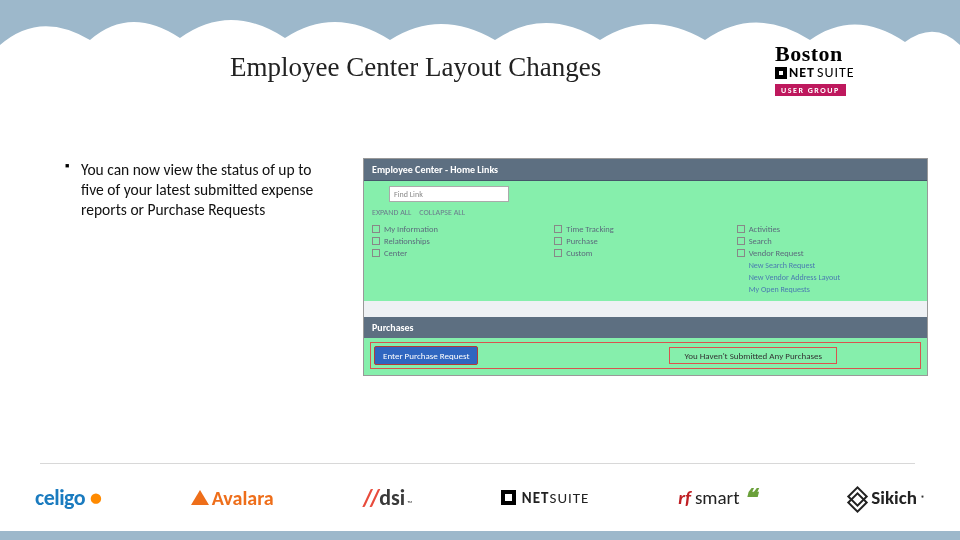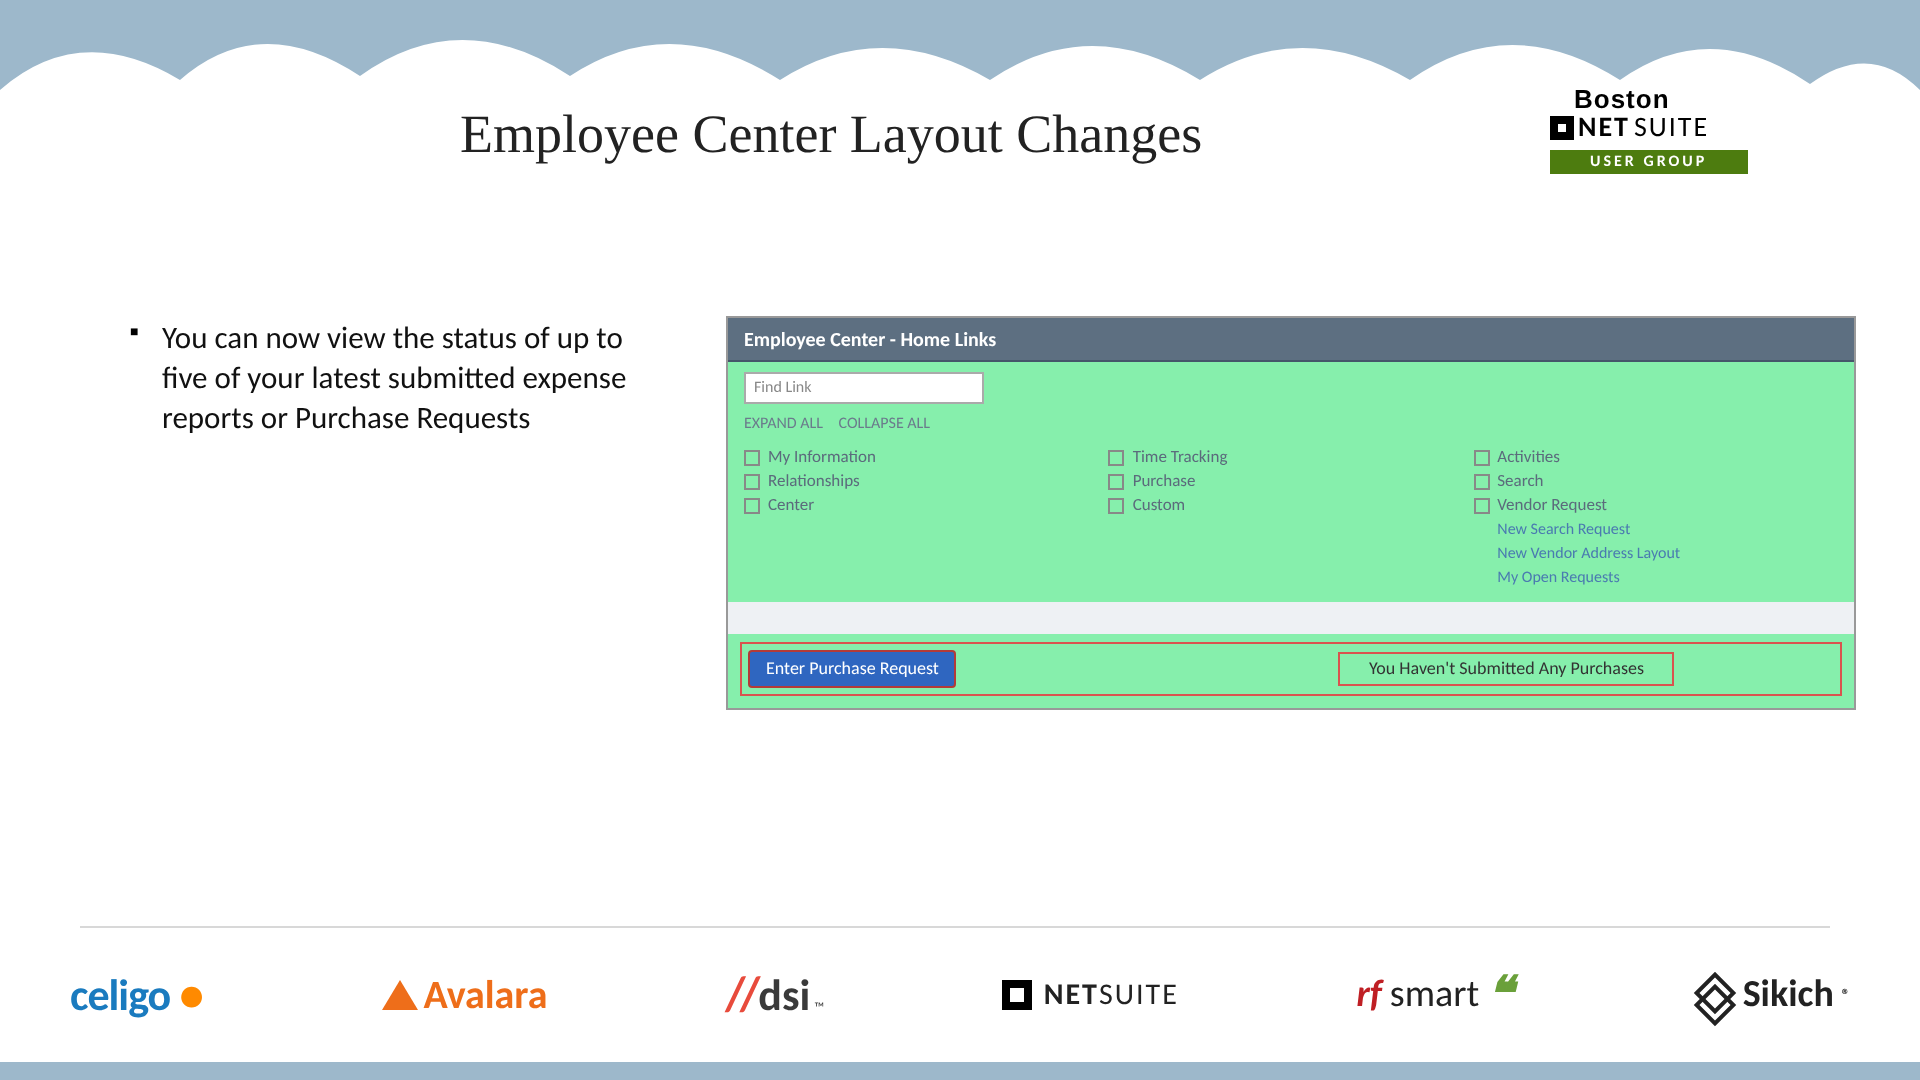--- a/index.html
+++ b/index.html
@@ -34,29 +34,29 @@
 
   
   .badge {
     position: absolute;
     top: 43px;
     right: 55px;
     width: 130px;
     text-align: left;
     line-height: 1;
   }
-  .badge .b1 { font-size: 13px; font-weight: 700; font-family: Liberation Sans, sans-serif; letter-spacing: 0.5px; margin-left: 12px; }
+  .badge .b1 { font-size: 22px; font-weight: 700; font-family: Liberation Serif, serif; letter-spacing: 0.5px; }
   .badge .b2 { font-size: 14px; font-weight: 700; letter-spacing: 1px; margin-top: 1px; display: flex; align-items: center; gap: 2px;}
   .badge .b2-light { font-weight: 400; }
   .badge .b3 {
     display: inline-block;
-    background: #4d7c0f; color: #fff;
+    background: #be185d; color: #fff;
     font-size: 8px; font-weight: 700;
     letter-spacing: 1.5px;
-    padding: 2px 20px;
+    padding: 2px 6px;
     margin-top: 3px;
   }
   .badge-square {
     display:inline-block; width:12px; height:12px;
     border:4px solid #000; box-sizing:border-box;
   }
 
   
   .bullets {
     position: absolute;
@@ -96,21 +96,21 @@
   }
   .shot-hdr {
     background: #5d6f81;
     color: #fff;
     padding: 4px 8px;
     font-size: 10px;
     font-weight: 600;
   }
   .shot-hdr.dark { border-bottom: 1px solid #45566a; }
   .shot-search {
-    margin: 5px 8px;
+    margin: 5px 25px;
     width: 120px;
     border: 1px solid #aaa;
     background: #fff;
     padding: 2px 4px;
     font-size: 8px;
     color: #888;
   }
   .shot-actions {
     padding: 0 8px 4px 8px;
     font-size: 8px;
@@ -270,20 +270,21 @@
     <div class="shot-col">
       <div class="shot-item main">Activities</div>
       <div class="shot-item main">Search</div>
       <div class="shot-item main">Vendor Request</div>
       <div class="shot-item sub">New Search Request</div>
       <div class="shot-item sub">New Vendor Address Layout</div>
       <div class="shot-item sub">My Open Requests</div>
     </div>
   </div>
   <div class="shot-gap"></div>
+  <div class="shot-hdr">Purchases</div>
   <div class="shot-purch">
     <span class="shot-btn">Enter Purchase Request</span>
     <span class="shot-msg">You Haven't Submitted Any Purchases</span>
   </div>
 </div>
 
 <div class="footer-hr"></div>
 <div class="logos">
   <div class="logo logo-celigo">
     <span>celigo</span>

